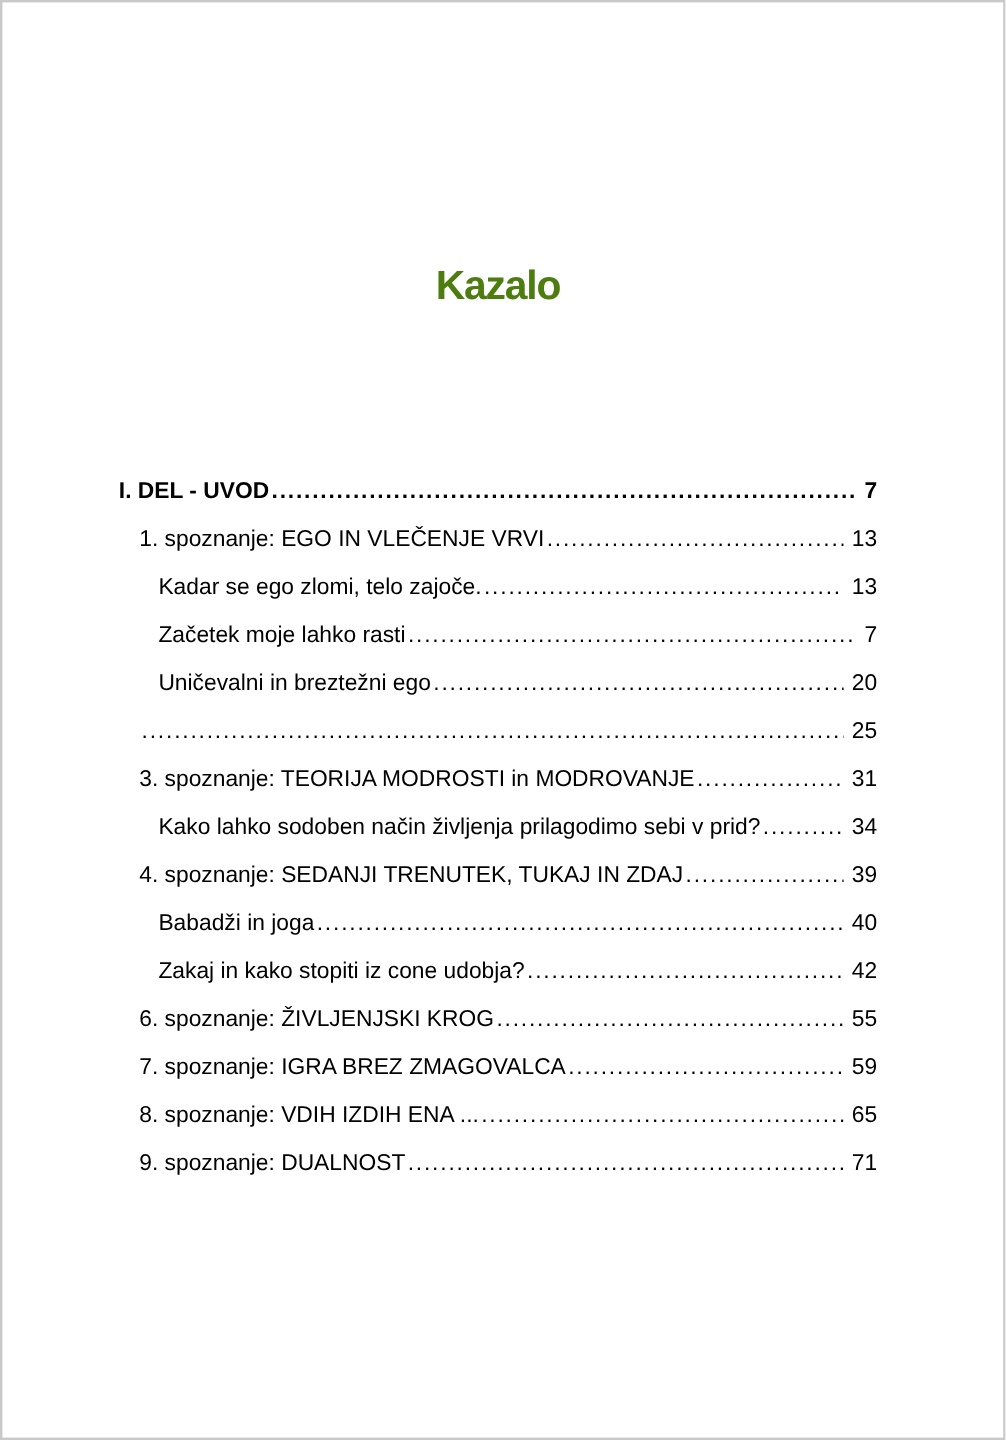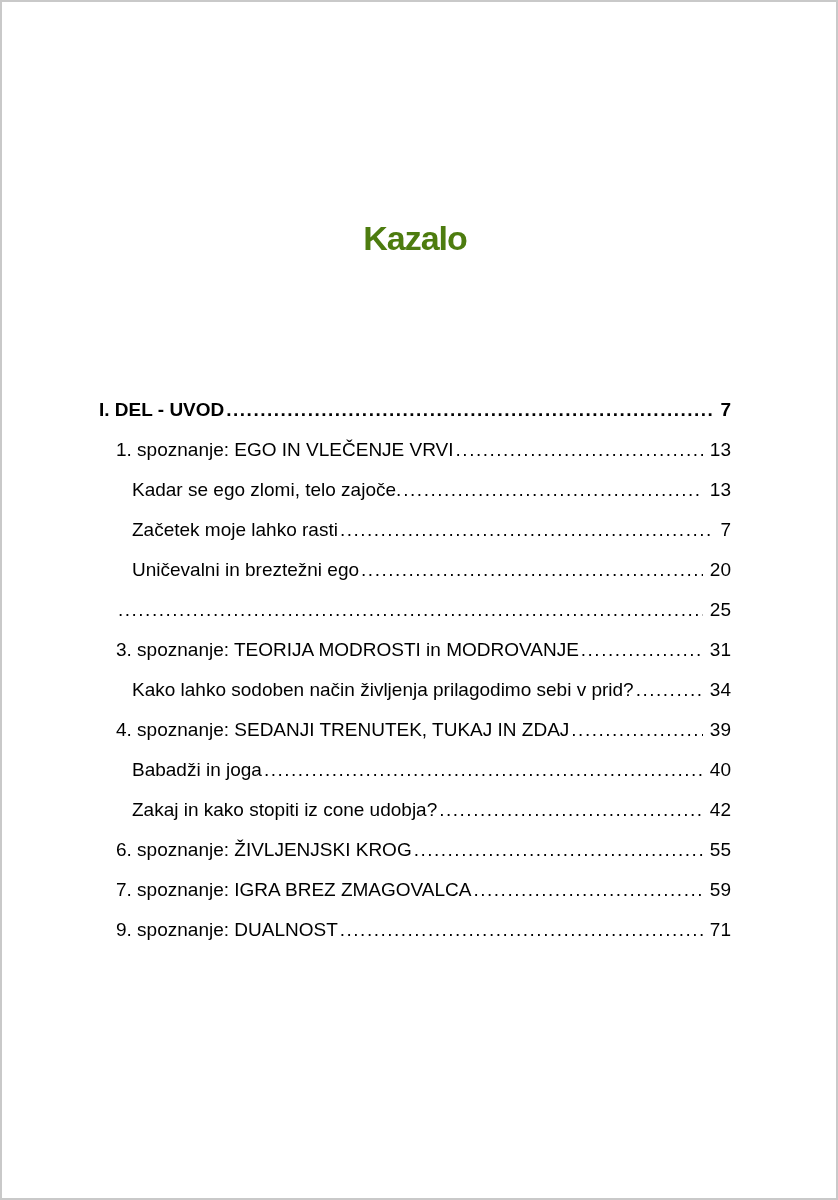--- a/index.html
+++ b/index.html
@@ -148,20 +148,25 @@
         <span class="toc-page">55</span>
     </div>
 
     <div class="toc-row level2">
       <span class="toc-label">7. spoznanje: IGRA BREZ ZMAGOVALCA</span>
         <span class="toc-dots"></span>
         <span class="toc-page">59</span>
     </div>
 
 
+    <div class="toc-row level2">
+      <span class="toc-label">8. spoznanje: VDIH IZDIH ENA ...</span>
+        <span class="toc-dots"></span>
+        <span class="toc-page">65</span>
+    </div>
 
     <div class="toc-row level2">
       <span class="toc-label">9. spoznanje: DUALNOST</span>
         <span class="toc-dots"></span>
         <span class="toc-page">71</span>
     </div>
 
   </div>
 </div>
 

